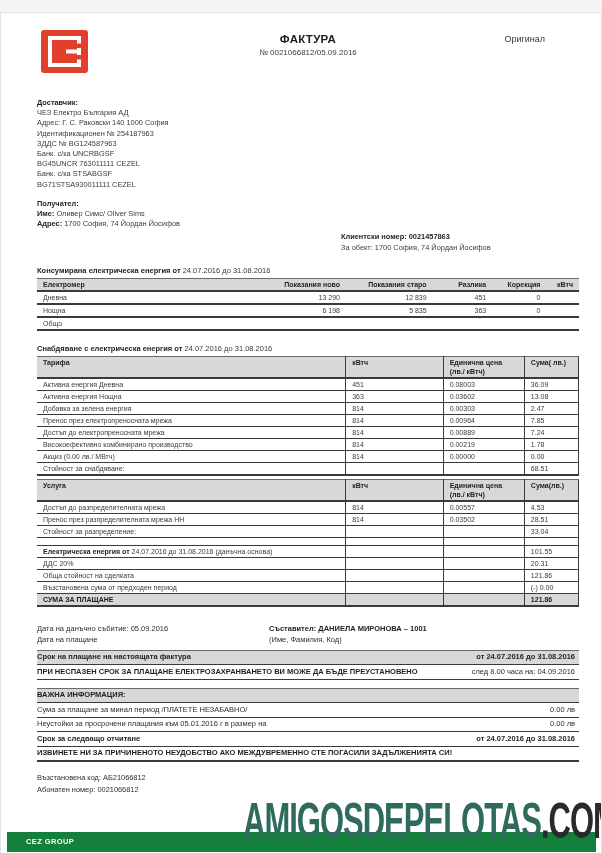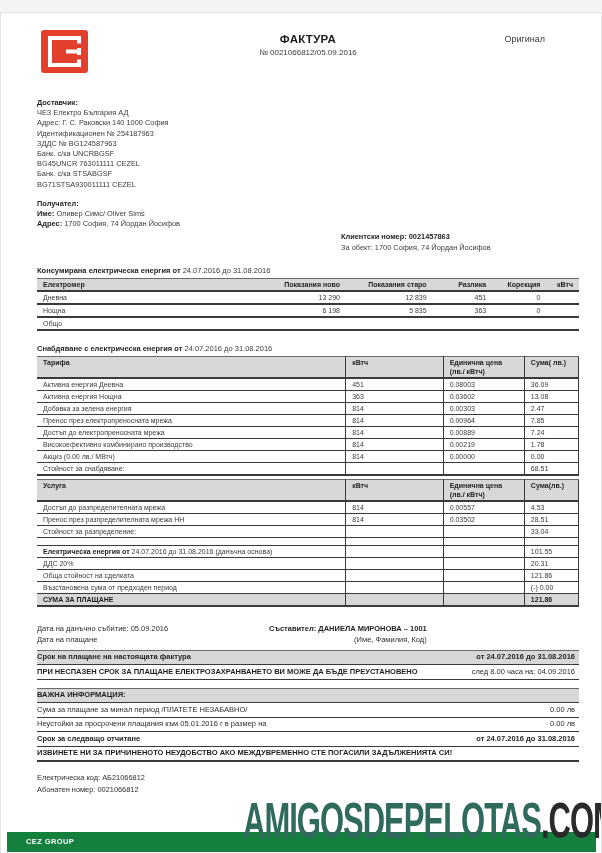--- a/index.html
+++ b/index.html
@@ -47,21 +47,21 @@
   .t-grid .hdr2 { line-height:9px; }
   .t-grid tr.spacer td { height:8px; }
   .t-grid tr.heavy { border-top:1px solid #3a3a3a; }
   .t-grid tr.sum-row td { background:#d8d8d8; font-weight:bold; color:#1c1c1c; }
   .t-grid tr.sum-row { border-bottom:2px solid #3a3a3a; }
   .t-grid tr.last { border-bottom:2px solid #3a3a3a; }
 
   
   .dates { display:flex; margin-top:16px; font-size:7.5px; line-height:11px; }
   .dates-left { width:232px; }
-  .dates-center .note { text-align:right; }
+  .dates-center .note { text-align:left; }
 
   
   .info { margin-top:5px; font-size:7.5px; }
   .info-row { display:flex; justify-content:space-between; align-items:flex-start;
               padding:1.5px 4px 1.5px 0; border-bottom:1px solid #3a3a3a; line-height:10.5px; }
   .info-row.gray { background:#d8d8d8; border-top:1px solid #6a6a6a; }
   .info-row.gap { margin-top:8px; }
   .info-row .wrapleft { width:390px; white-space:normal; }
   .info-row.heavy { border-bottom:2px solid #3a3a3a; }
   .rv { text-align:right; }
@@ -357,21 +357,21 @@
       <div class="info-row">
         <span class="b">Срок за следващо отчитане</span>
         <span class="b rv">от 24.07.2016 до 31.08.2016</span>
       </div>
       <div class="info-row heavy">
         <span class="b">ИЗВИНЕТЕ НИ ЗА ПРИЧИНЕНОТО НЕУДОБСТВО АКО МЕЖДУВРЕМЕННО СТЕ ПОГАСИЛИ ЗАДЪЛЖЕНИЯТА СИ!</span>
       </div>
     </div>
 
     <div class="codes">
-      <div>Електрическа код: АБ21066812</div>
+      <div>Възстановена код: АБ21066812</div>
       <div>Абонатен номер: 0021066812</div>
     </div>
 
   </div>
 
   <div class="watermark"><span class="wm-main">AMIGOSDEPELOTAS</span><span class="wm-suffix">.COM</span></div>
   <div class="footer-bar">
     <span class="bar-left">CEZ GROUP</span>
   </div>
   <span class="bar-right">www.cez.bg</span>

